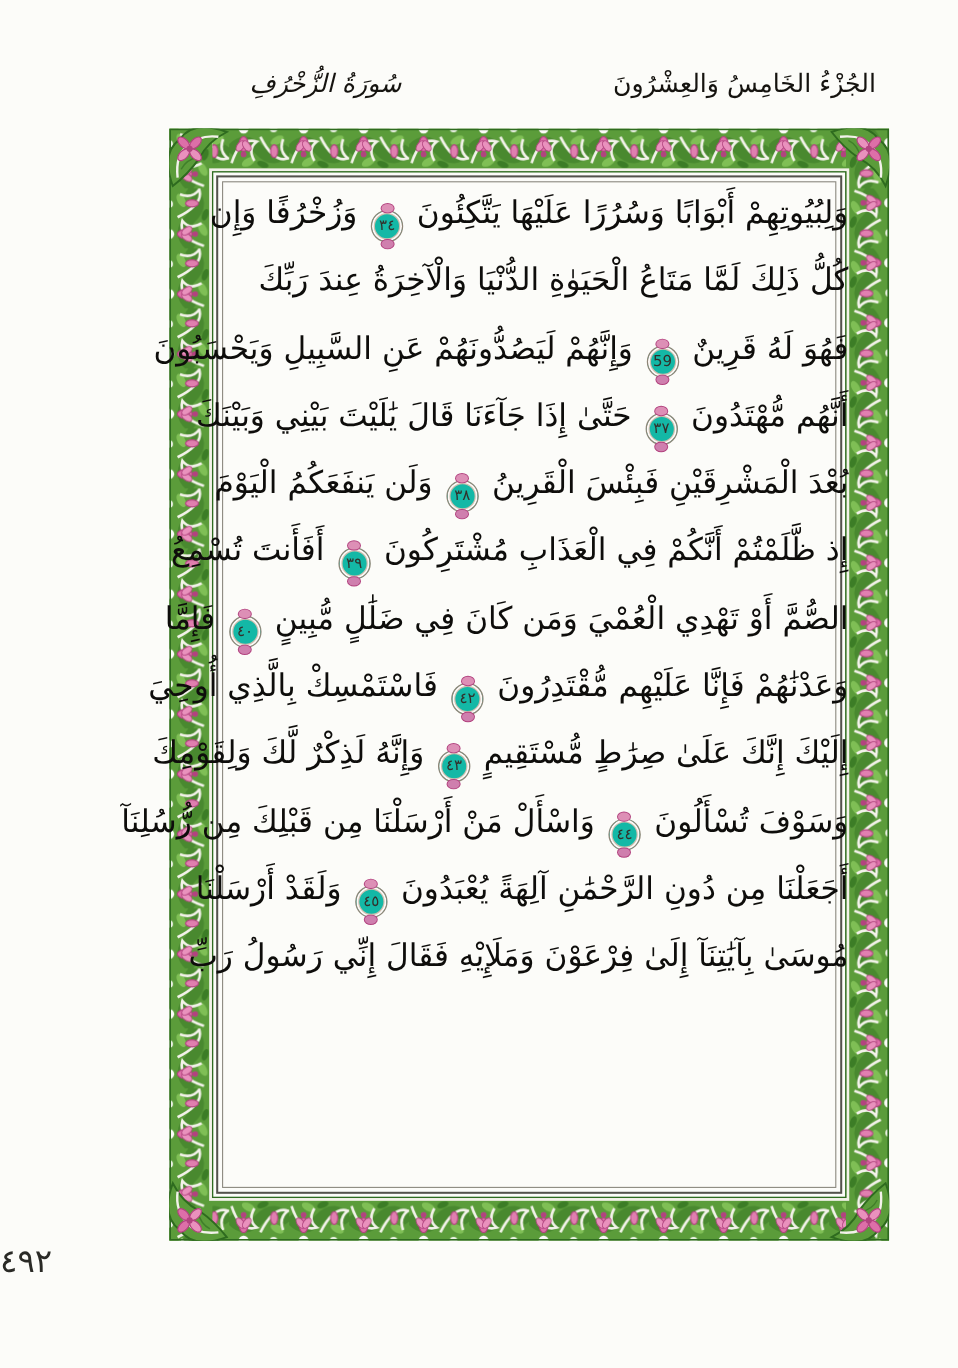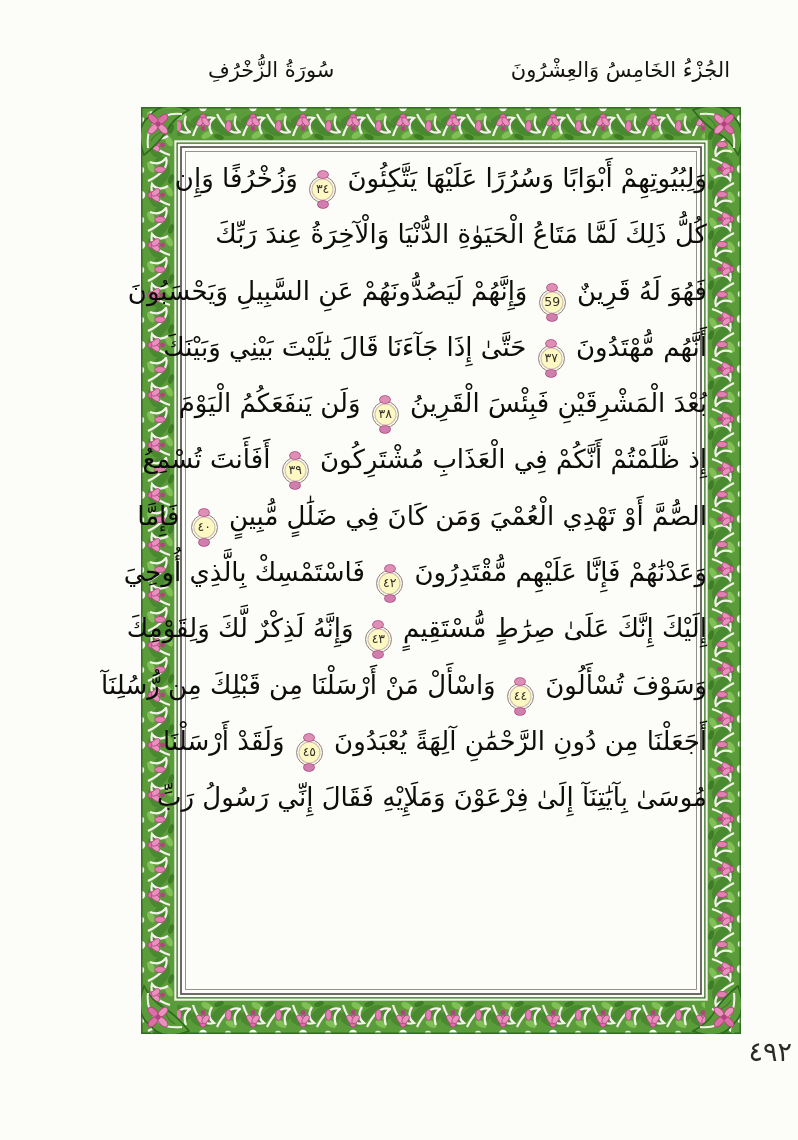--- a/index.html
+++ b/index.html
@@ -12,21 +12,21 @@
     color:#141414;
   }
   .sheet{position:absolute;inset:0;}
   
   .hdr{
     position:absolute;top:44px;height:52px;
     direction:rtl;font-size:21px;line-height:52px;
     color:#15130f;white-space:nowrap;
   }
   .hdr-juz{right:68px;text-align:right;}
-  .hdr-surah{left:208px;text-align:center;}
+  .hdr-surah{left:208px;text-align:center;font-style:italic;}
   
   .frame{position:absolute;left:141px;top:107px;width:600px;height:927px;}
   
   .quran{
     position:absolute;left:190px;top:150px;width:517px;height:845px;
     direction:rtl;
   }
   .quran-line{
     height:56.3px;line-height:56.3px;
     font-size:26px;font-weight:normal;
@@ -35,36 +35,36 @@
     -moz-text-align-last:justify;
     color:#0e0d0b;
     overflow:visible;
   }
   
   .quran-line::after{content:"";display:inline-block;width:100%;}
   .ayah{
     display:inline-block;position:relative;
     width:25px;height:25px;line-height:23px;
     border:1.4px solid #8f8678;border-radius:50%;
-    background:#fef9c3;
+    background:#14b8a6;
     box-shadow:inset 0 0 0 1.5px #fdf8f6, inset 0 0 0 2.5px #cbbfae;
     text-align:center;text-align-last:center;
     font-size:12.5px;color:#32302b;
     vertical-align:-6px;margin:0 3px;
   }
   .ayah::before,.ayah::after{
     content:"";position:absolute;left:50%;transform:translateX(-50%);
     width:10px;height:7px;border-radius:50% 50% 45% 45%;
   }
   .ayah::before{top:-6px;background:#dd8fb6;box-shadow:0 0 0 0.8px #b2437f;}
   .ayah::after{bottom:-6px;background:#cf7fae;box-shadow:0 0 0 0.8px #b2437f;border-radius:45% 45% 50% 50%;}
   
   .pagenum{
     position:absolute;left:0;right:6px;top:1036px;
-    text-align:right;font-size:27px;color:#2a2a26;
+    text-align:left;font-size:27px;color:#2a2a26;
     direction:rtl;
   }
 </style>
 </head>
 <body>
 
 <div class="sheet">
 
   <div class="hdr hdr-juz">الجُزْءُ الخَامِسُ وَالعِشْرُونَ</div>
   <div class="hdr hdr-surah">سُورَةُ الزُّخْرُفِ</div>

